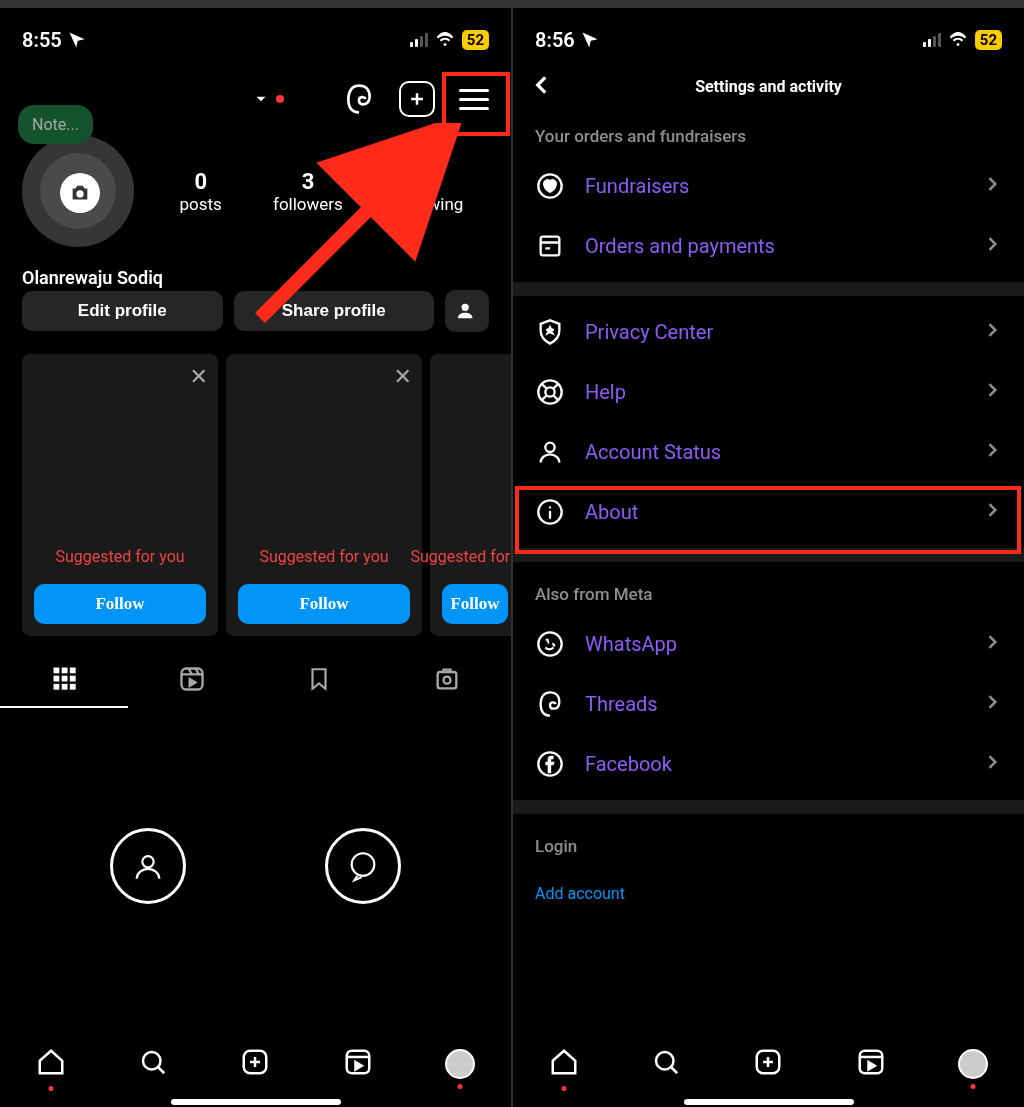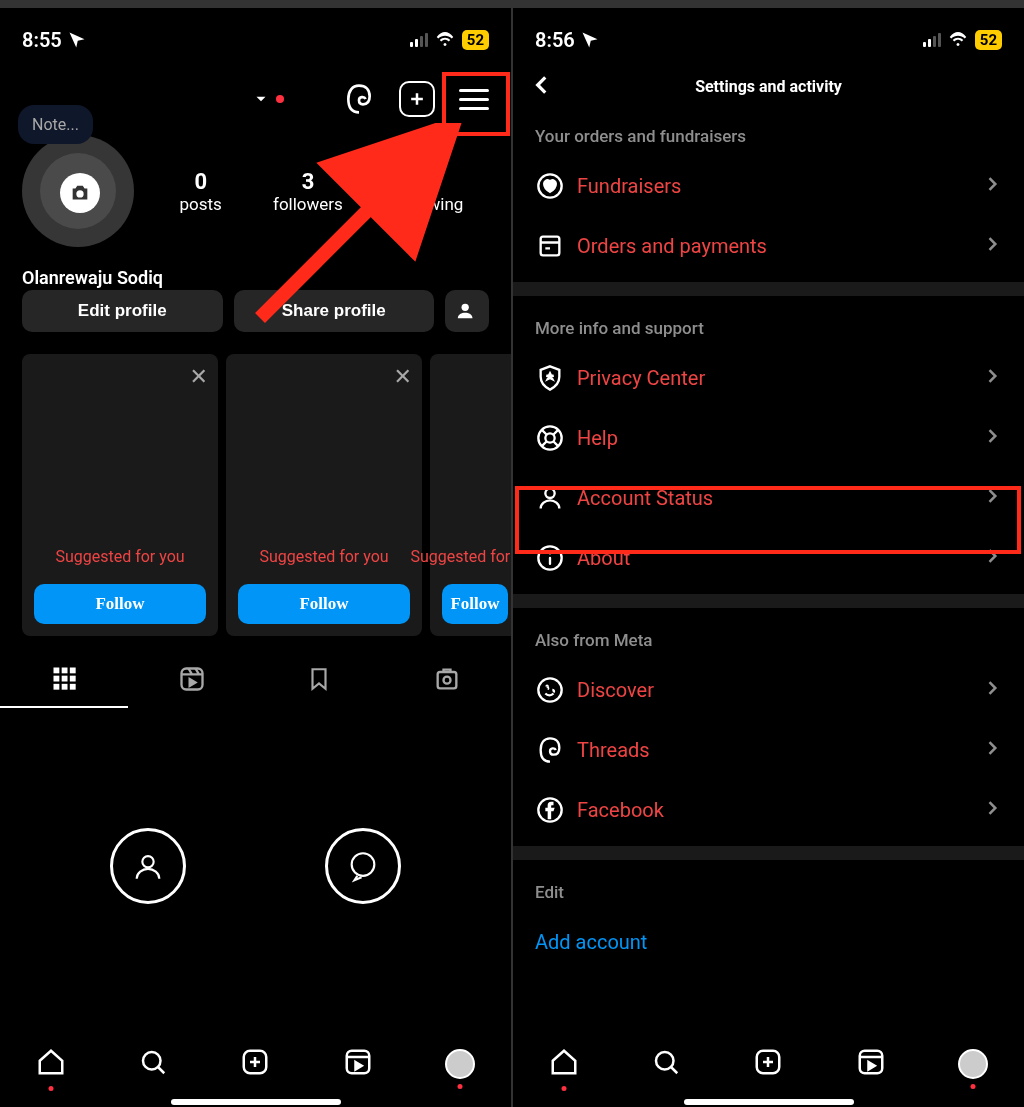--- a/index.html
+++ b/index.html
@@ -107,21 +107,21 @@
     background: #363636;
     display:flex;align-items:center;justify-content:center;
   }
   .avatar-inner {
     width: 76px; height: 76px; border-radius:50%; background:#4a4a4a;
     display:flex;align-items:flex-end;justify-content:center;overflow:hidden;
   }
   .note-bubble {
     position: absolute;
     top: -30px; left: -4px;
-    background: #0f172a;
+    background: #14532d;
     color: #a8a8a8;
     padding: 10px 14px;
     border-radius: 16px;
     font-size: 16px;
   }
   .cam-badge{
     position:absolute;top:38px;left:38px;
     width:40px;height:40px;background:#fff;border-radius:50%;
     display:flex;align-items:center;justify-content:center;
   }
@@ -137,20 +137,21 @@
   .display-name {
     color: #fff;
     font-size: 18px;
     font-weight: 600;
     padding: 20px 22px 2px;
   }
   .btn-row {
     display: flex;
     gap: 11px;
     padding: 0 22px 22px;
+    align-items: center;
   }
   .btn {
     background: #262626;
     color: #fff;
     border: none;
     border-radius: 10px;
     padding: 10px 0;
     font-size: 17px;
     font-weight: 600;
     flex: 1;
@@ -232,28 +233,28 @@
   
   .settings-header{
     display:flex;align-items:center;justify-content:center;
     padding: 14px 0; position:relative; color:#fff; font-size:16px; font-weight:700;
   }
   .back-chev{position:absolute;left:16px;color:#fff;}
   .section-label{
     color:#8e8e8e;font-size:17px;font-weight:500;padding:16px 22px 10px;
   }
   .list-item{
-    display:flex;align-items:center;gap:12px;
-    padding: 16px 22px; color:#ef4444; font-size:20px;
+    display:flex;align-items:center;gap:20px;
+    padding: 16px 22px; color:#8b5cf6; font-size:20px;
   }
   .list-item .li-icon{width:30px;display:flex;justify-content:center;}
   .list-item .label{flex:1;}
   .chev-right{color:#8e8e8e;}
   .divider{height:14px;background:#1a1a1a;margin:6px 0;}
-  .login-link{color:#0095f6;font-size:20px;padding:18px 22px;}
+  .login-link{color:#0095f6;font-size:16px;padding:18px 22px;}
 </style>
 </head>
 <body>
 
 <div class="screen">
   <div class="status-bar">
     <div class="status-left">
       <span>8:55</span>
       <svg width="18" height="18" viewBox="0 0 24 24" fill="#fff">
           <path d="M2 2l20 9-9 2-2 9z"></path>
@@ -504,21 +505,20 @@
     </span>
     <span class="label">Orders and payments</span>
     <span class="chev-right">
       <svg width="20" height="20" viewBox="0 0 24 24" fill="none" stroke="#8e8e8e" stroke-width="3">
           <path d="M9 5l7 7-7 7"></path>
         </svg>
     </span>
   </div>
 
   <div class="divider"></div>
-  <div class="section-label">More info and support</div>
 
   <div class="list-item">
     <span class="li-icon">
       <svg width="28" height="28" viewBox="0 0 24 24" fill="none" stroke="#fff" stroke-width="2">
           <path d="M12 2l8 3v6c0 6-4 9-8 11-4-2-8-5-8-11V5z"></path>
           <path d="M12 8l1 2h2l-2 1 1 2-2-1-2 1 1-2-2-1h2z" fill="#fff"></path>
         </svg>
     </span>
     <span class="label">Privacy Center</span>
     <span class="chev-right"><svg width="20" height="20" viewBox="0 0 24 24" fill="none" stroke="#8e8e8e" stroke-width="3">
@@ -570,21 +570,21 @@
   <div class="divider"></div>
   <div class="section-label">Also from Meta</div>
 
   <div class="list-item">
     <span class="li-icon">
       <svg width="28" height="28" viewBox="0 0 24 24" fill="none" stroke="#fff" stroke-width="2">
           <circle cx="12" cy="12" r="10"></circle>
           <path d="M8 15c2 2 5 2 7 0M9 9c0-1 1-1 1 0s1 2 0 2M14 12c1 0 2 1 1 2"></path>
         </svg>
     </span>
-    <span class="label">Discover</span>
+    <span class="label">WhatsApp</span>
     <span class="chev-right"><svg width="20" height="20" viewBox="0 0 24 24" fill="none" stroke="#8e8e8e" stroke-width="3">
           <path d="M9 5l7 7-7 7"></path>
         </svg></span>
   </div>
 
   <div class="list-item">
     <span class="li-icon">
       <svg width="28" height="28" viewBox="0 0 24 24" fill="none" stroke="#fff" stroke-width="2">
           <path d="M12 2c5 0 8 3 8 8 0 4-2 6-5 6-2 0-3-1-3-3 0-3 4-3 5-1M12 22c-5 0-8-3-8-10 0-6 3-10 8-10"></path>
         </svg>
@@ -602,21 +602,21 @@
           <path d="M13 8h2V5h-2c-2 0-3 1-3 3v2H8v3h2v7h3v-7h2l1-3h-3V9c0-1 0-1 1-1z" fill="#fff" stroke="none"></path>
         </svg>
     </span>
     <span class="label">Facebook</span>
     <span class="chev-right"><svg width="20" height="20" viewBox="0 0 24 24" fill="none" stroke="#8e8e8e" stroke-width="3">
           <path d="M9 5l7 7-7 7"></path>
         </svg></span>
   </div>
 
   <div class="divider"></div>
-  <div class="section-label">Edit</div>
+  <div class="section-label">Login</div>
   <div class="login-link">Add account</div>
 
   <div class="bottom-nav">
     <div class="nitem">
       <svg width="30" height="30" viewBox="0 0 24 24" fill="none" stroke="#fff" stroke-width="2">
           <path d="M3 11l9-8 9 8v10H3z"></path>
         </svg>
       <span class="nav-dot"></span>
     </div>
     <div class="nitem">

